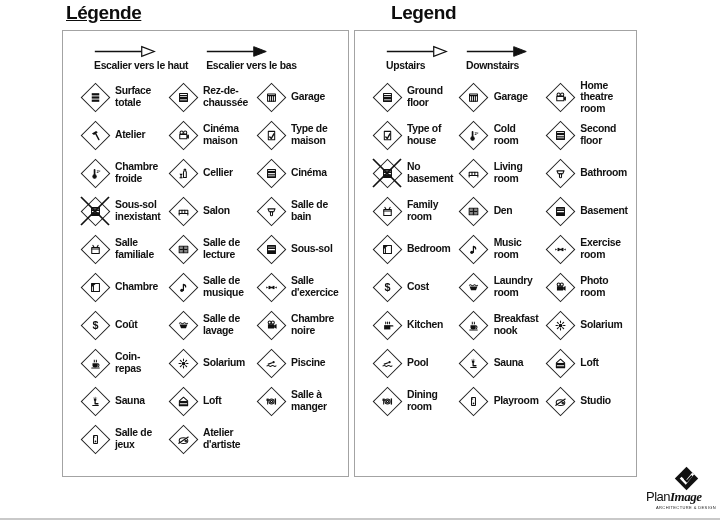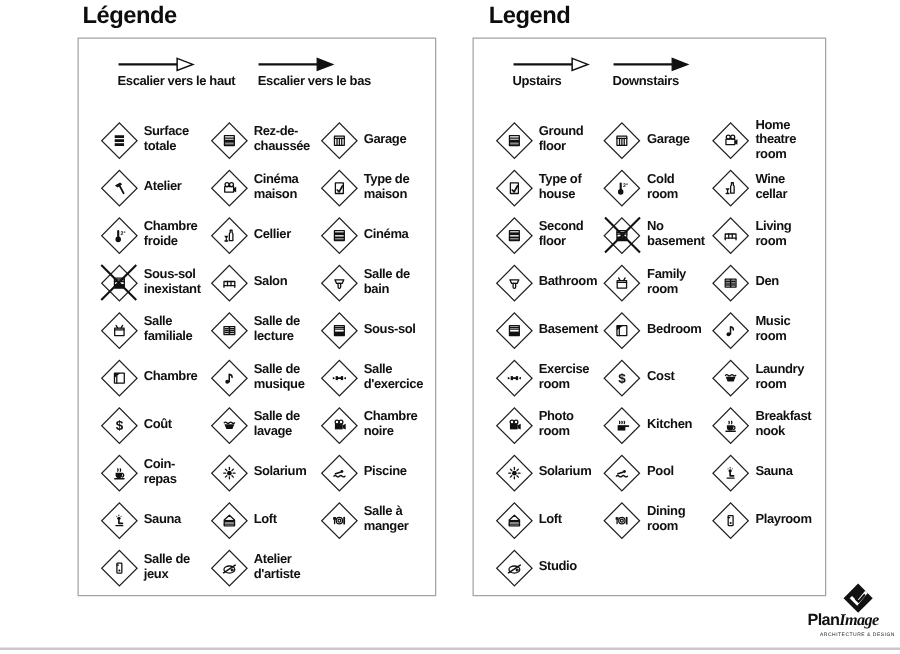--- a/index.html
+++ b/index.html
@@ -1,25 +1,25 @@
 <!DOCTYPE html>
 <html><head>
 <meta charset="utf-8">
 <style>
   html,body{margin:0;padding:0;background:#fff;}
   body{width:720px;height:523px;position:relative;overflow:hidden;
        font-family:"Liberation Sans","DejaVu Sans",sans-serif;color:#111;}
   .ptitle{position:absolute;top:2px;font-size:19px;font-weight:bold;letter-spacing:-0.4px;color:#0d0d0d;}
-  #title-fr{left:66px;}
+  #title-fr{left:66px;text-decoration:underline;}
   #title-en{left:391px;}
   .panel{position:absolute;top:30px;height:447px;border:1.5px solid #a3a3a3;background:#fff;
          box-sizing:border-box;padding:14px 4px 0 17px;}
   #panel-fr{left:62px;width:287px;}
-  #panel-en{left:378px;width:283px;}
-  .arrows{display:flex;gap:18px;margin-bottom:22px;padding-left:14px;}
+  #panel-en{left:354px;width:283px;}
+  .arrows{display:flex;gap:18px;margin-bottom:7px;padding-left:14px;}
   .arrow-item{display:flex;flex-direction:column;}
   .arrow{width:62px;height:13px;margin-bottom:2px;}
   .arrow line{stroke:#111;stroke-width:1.8;}
   .arrow .hollow{fill:#fff;stroke:#111;stroke-width:1.3;}
   .arrow .solid{fill:#111;stroke:#111;stroke-width:1;}
   .albl{font-size:10.4px;font-weight:bold;letter-spacing:-0.3px;white-space:nowrap;}
   .grid{display:grid;grid-template-columns:repeat(3,1fr);}
   .cell{display:flex;align-items:center;gap:5px;height:38px;}
   .lbl{font-size:10.4px;font-weight:bold;line-height:1.12;letter-spacing:-0.3px;white-space:pre-line;}
   .dmd{width:30px;height:30px;position:relative;flex:none;display:flex;align-items:center;justify-content:center;}
@@ -29,21 +29,21 @@
   .g line,.g path,.g rect,.g circle,.g ellipse{stroke:#111;stroke-width:1.1;fill:none;stroke-linecap:round;stroke-linejoin:round;}
   .g .f{fill:#111;stroke:none;}
   .g .fs{fill:#111;stroke:#111;}
   .g text{fill:#111;stroke:none;font-weight:bold;font-family:inherit;}
   .g .small{font-size:4.5px;font-weight:bold;}
   .dmd .x{position:absolute;left:-2px;top:-2px;width:34px;height:34px;}
   .dmd .x line{stroke:#111;stroke-width:1.7;}
   #logo{position:absolute;left:646px;top:466px;width:72px;}
   #logo .mark{display:block;width:25px;height:25px;margin-left:28px;}
   .wordmark{white-space:nowrap;line-height:1;margin-top:-3px;}
-  .w1{font-weight:bold;font-size:13px;letter-spacing:-0.5px;}
+  .w1{font-weight:normal;font-size:13px;letter-spacing:-0.5px;}
   .w2{font-weight:bold;font-style:italic;font-size:13px;letter-spacing:-0.5px;
       font-family:"Liberation Serif","DejaVu Serif",serif;}
   .tag{font-size:4px;letter-spacing:0.4px;color:#222;white-space:nowrap;margin-top:1px;padding-left:10px;}
   #bottom-rule{position:absolute;left:0;top:518px;width:720px;height:1.5px;background:#c9c9c9;}
 </style>
 </head>
 <body>
 
 <div class="ptitle" id="title-fr">Légende</div>
 <div class="ptitle" id="title-en">Legend</div>
@@ -477,32 +477,20 @@
             <circle class="fs" cx="7" cy="11.2" r="1.8"></circle>
             <text class="small" x="9" y="7.4">2°</text>
           </svg>
         </div>
         <div class="lbl">Cold
 room</div>
       </div>
       <div class="cell">
         <div class="dmd">
           <svg class="g" viewBox="0 0 16 16">
-            <path d="M8.7,3.4 h1.6 v1.8 l0.7,1.2 v5.8 h-3 v-5.8 l0.7,-1.2 z"></path>
-            <path class="f" d="M3.6,8.2 h3.6 l-1.8,2.6 z"></path>
-            <line x1="5.4" y1="10.8" x2="5.4" y2="12.4"></line>
-            <line x1="4.2" y1="12.6" x2="6.6" y2="12.6"></line>
-          </svg>
-        </div>
-        <div class="lbl">Wine
-cellar</div>
-      </div>
-      <div class="cell">
-        <div class="dmd">
-          <svg class="g" viewBox="0 0 16 16">
             <rect x="3.8" y="3.8" width="8.4" height="8.4"></rect>
             <rect class="f" x="3.8" y="5.2" width="8.4" height="2.4"></rect>
             <line x1="3.8" y1="9.4" x2="12.2" y2="9.4"></line>
             <line x1="3.8" y1="11" x2="12.2" y2="11"></line>
           </svg>
         </div>
         <div class="lbl">Second
 floor</div>
       </div>
       <div class="cell">

